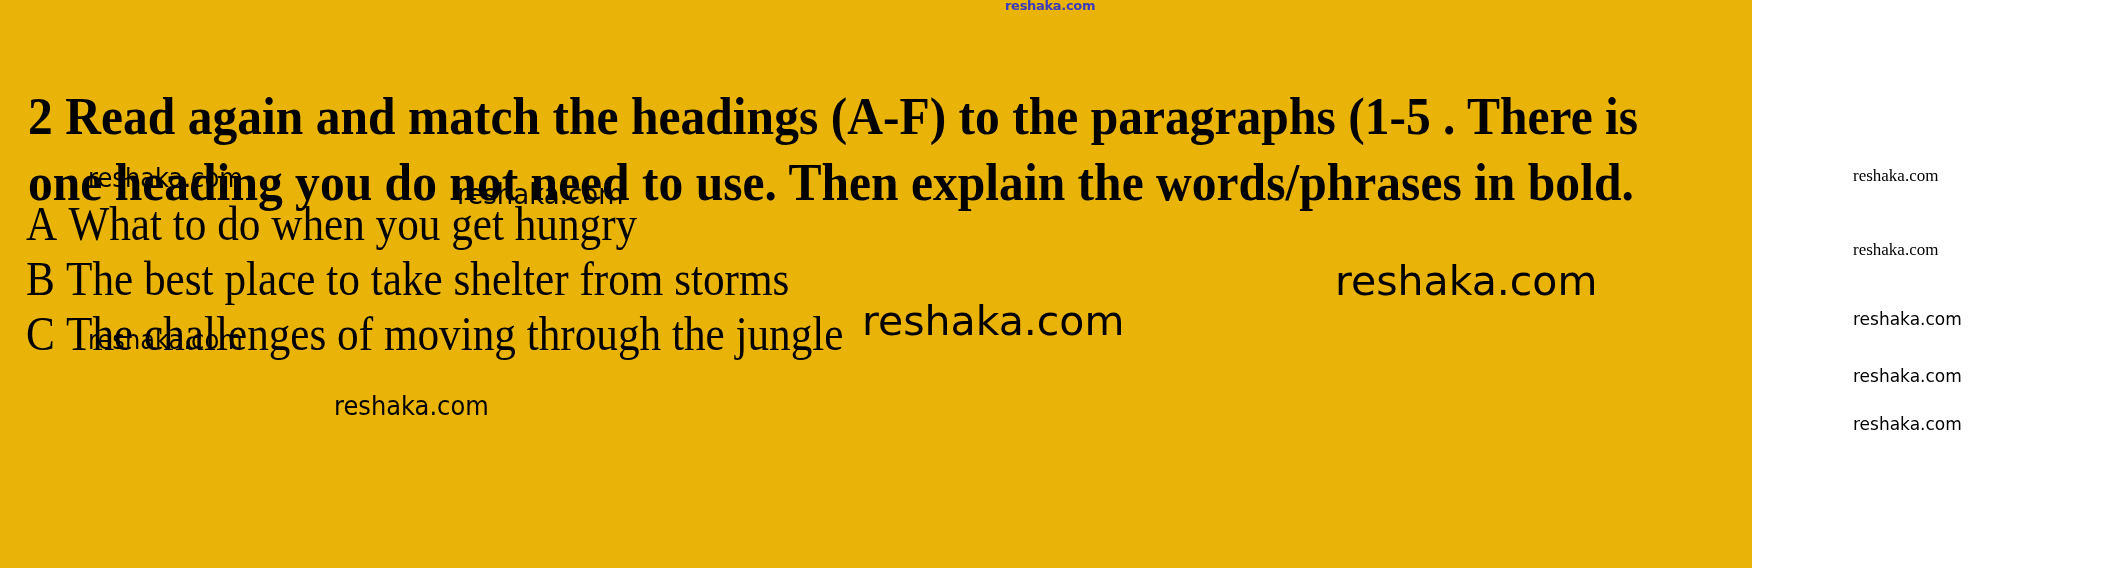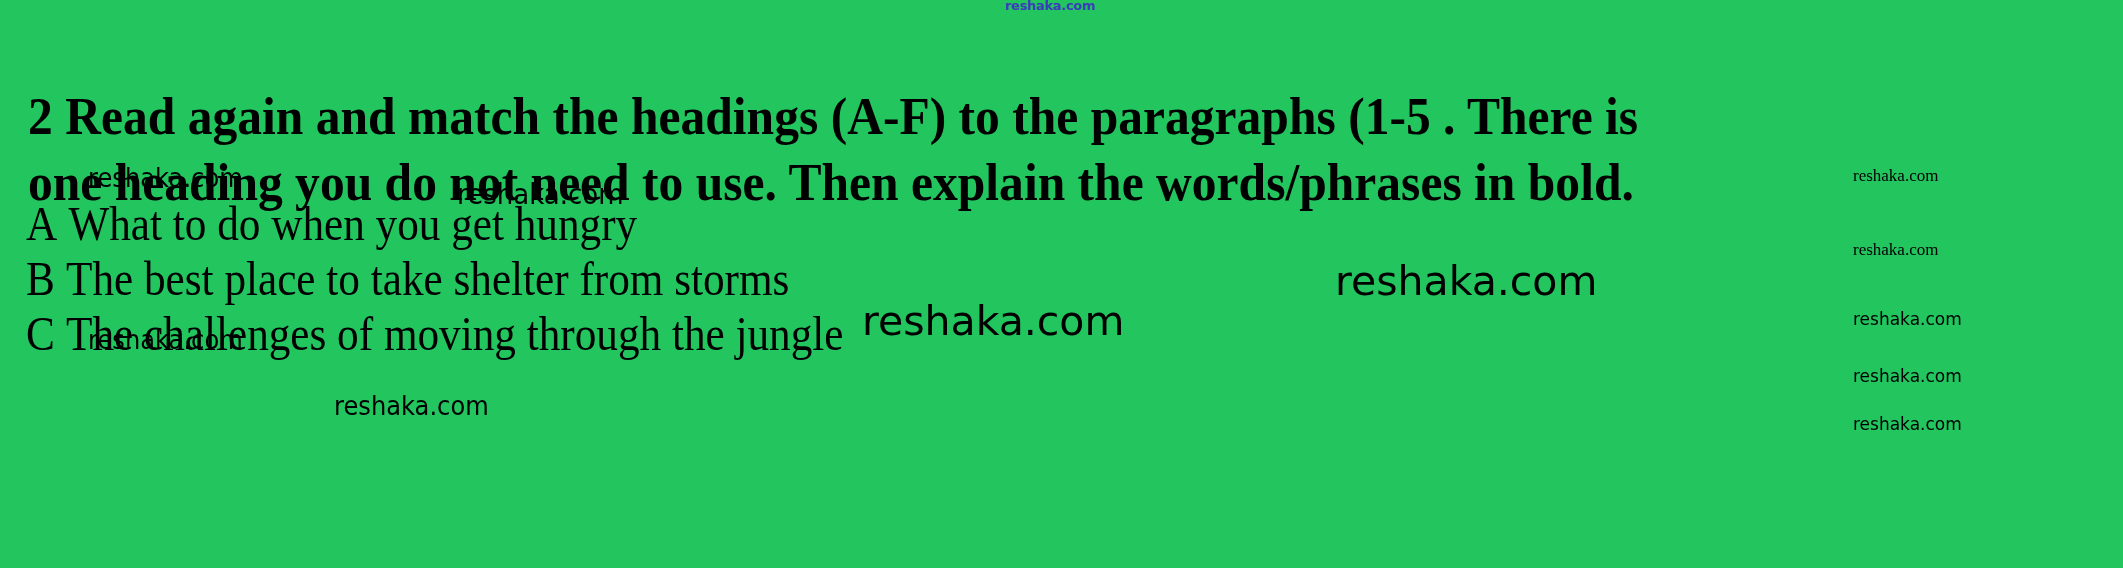--- a/index.html
+++ b/index.html
@@ -11,23 +11,23 @@
     width: 2123px;
     height: 568px;
     background: #ffffff;
     font-family: "Liberation Serif", "DejaVu Serif", serif;
     color: #000000;
     overflow: hidden;
   }
 
   #page {
     position: relative;
-    width: 2123px;
+    width: 1752px;
     height: 568px;
-    background: #22c55e;
+    background: #eab308;
   }
 
   
   .wm-top {
     position: absolute;
     left: 1005px;
     top: -2px;
     font-family: "DejaVu Sans", sans-serif;
     font-size: 13px;
     font-weight: 700;

